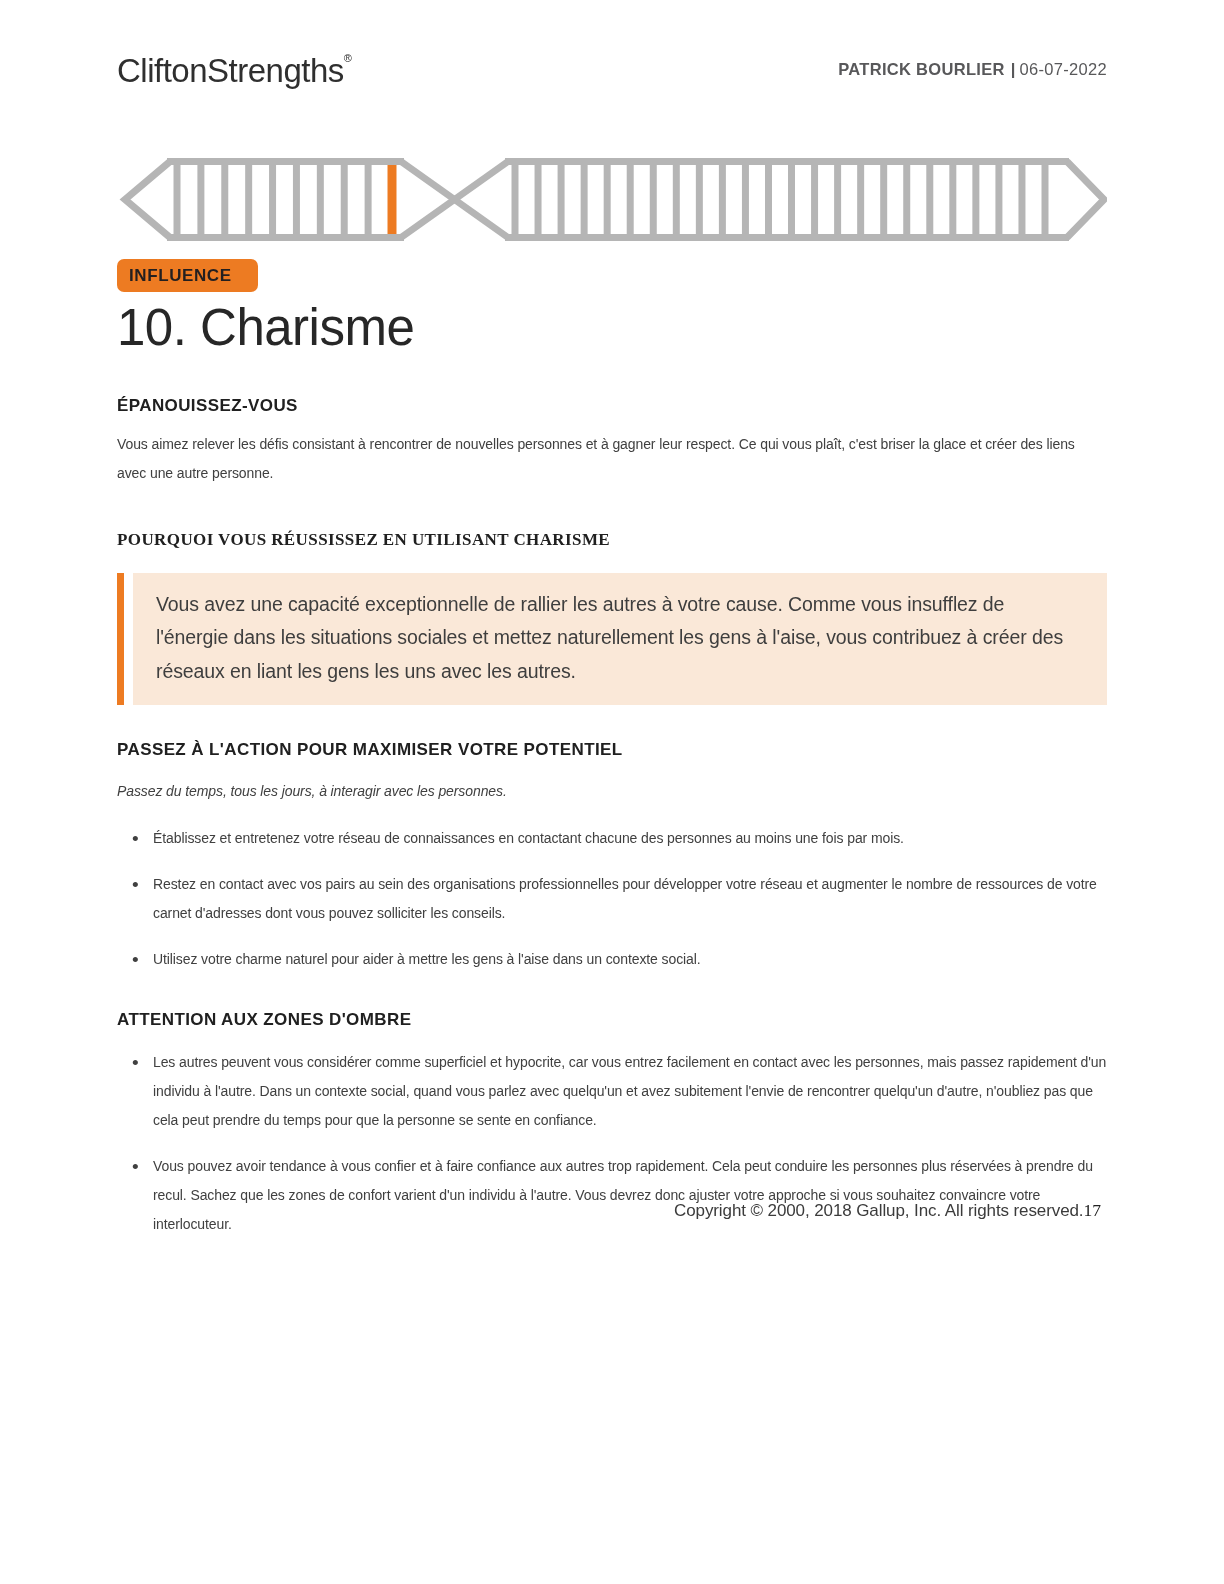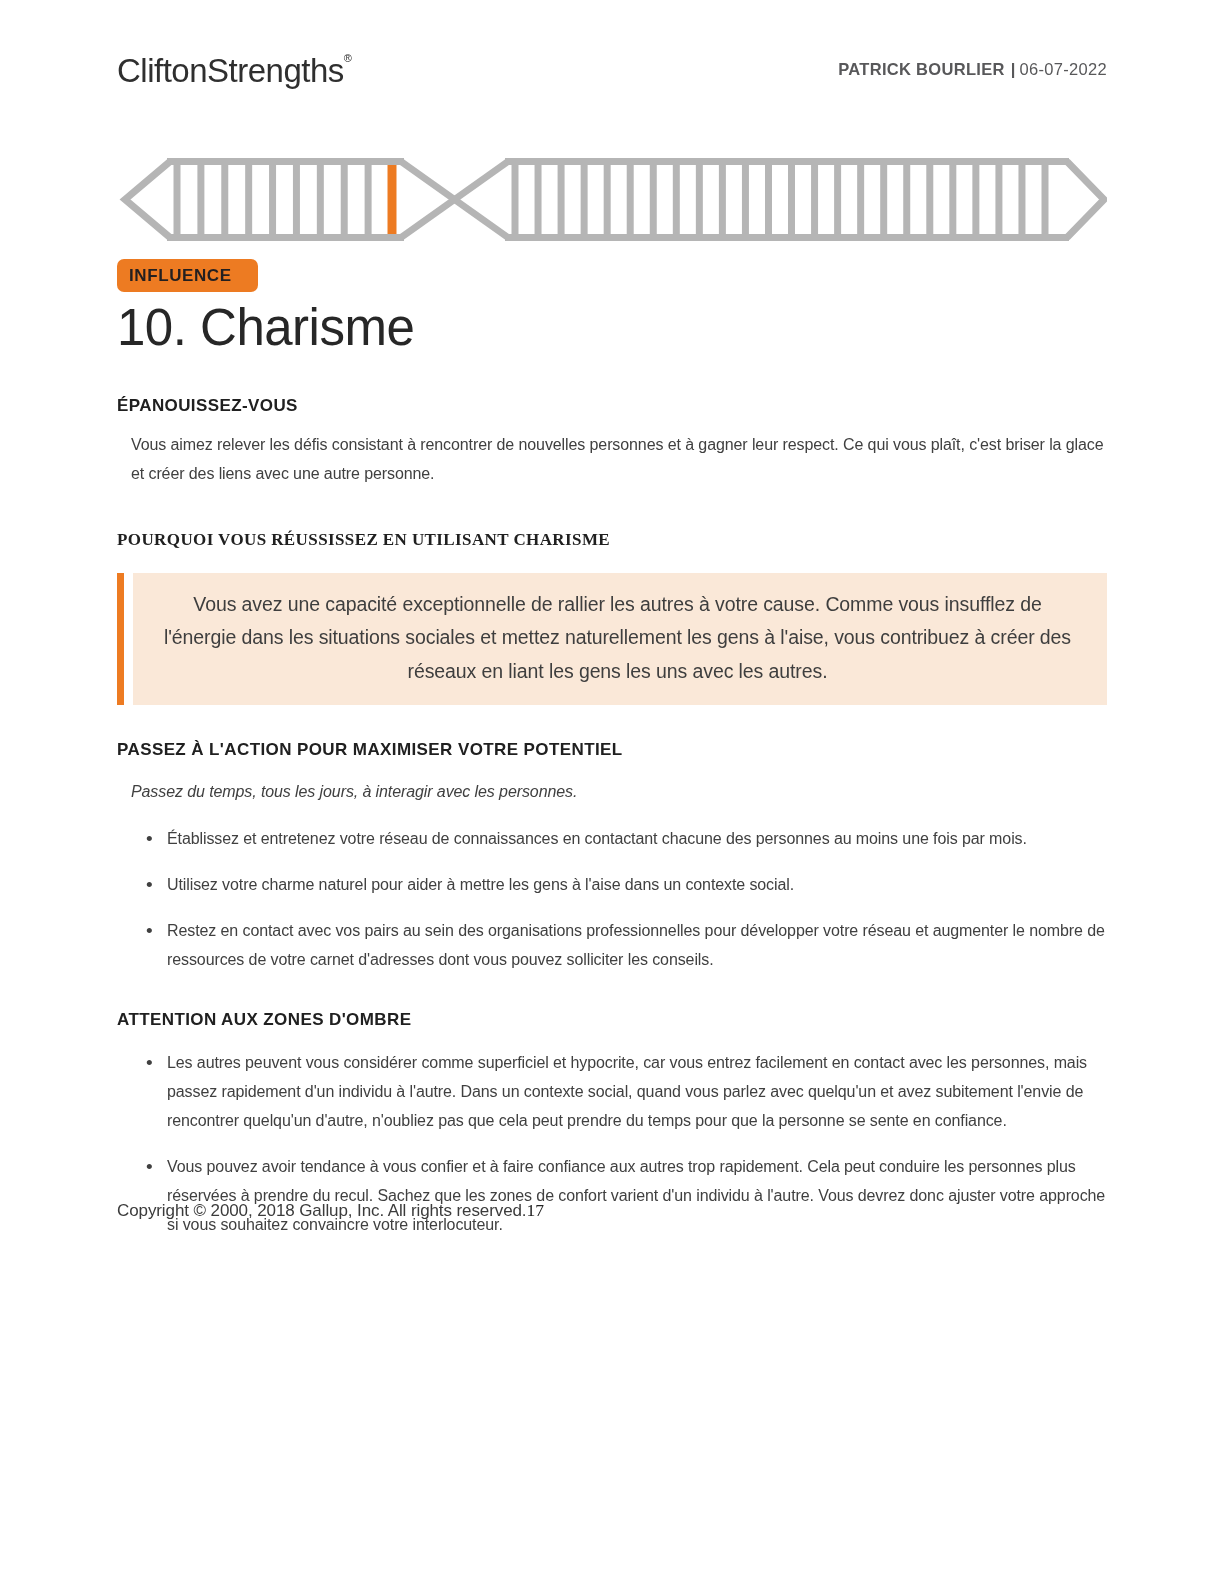--- a/index.html
+++ b/index.html
@@ -84,33 +84,31 @@
     font-weight: bold;
     letter-spacing: 0.4px;
     color: #202020;
   }
   .mt-thrive   { margin-top: 41px; }
   .mt-why     { margin-top: 42px; font-family: Liberation Serif, serif; }
   .mt-action  { margin-top: 35px; }
   .mt-blind   { margin-top: 36px; }
 
   .body-text {
-    font-size: 16px;
+    font-size: 14px;
     color: #404040;
     line-height: 29px;
     letter-spacing: -0.1px;
-    margin-left: 14px;
   }
   .para { margin-top: 14px; }
 
   .callout {
     margin-top: 23px;
     border-left: 7px solid #ed7b22;
     padding-left: 9px;
-    text-align: center;
   }
   .callout-inner {
     background: #fae8d8;
     padding: 15px 28px 17px 23px;
     font-size: 19.5px;
     color: #3e3e3e;
     line-height: 33.5px;
     letter-spacing: -0.1px;
   }
 
@@ -134,24 +132,24 @@
     left: 15px;
     top: 0;
     font-size: 19px;
     color: #404040;
   }
 
   
   .footer {
     position: absolute;
     left: 117px;
-    right: 109px;
+    right: 123px;
     bottom: 47px;
     display: flex;
-    justify-content: flex-start;
+    justify-content: flex-end;
     align-items: baseline;
   }
   .copyright {
     font-size: 17px;
     color: #3b3b3b;
     letter-spacing: -0.1px;
   }
   .page-number {
     font-family: "Liberation Serif", serif;
     font-size: 17.5px;
@@ -230,22 +228,22 @@
 
     <h2 class="sec-heading mt-why">POURQUOI VOUS RÉUSSISSEZ EN UTILISANT CHARISME</h2>
     <div class="callout">
       <div class="callout-inner">Vous avez une capacité exceptionnelle de rallier les autres à votre cause. Comme vous insufflez de l'énergie dans les situations sociales et mettez naturellement les gens à l'aise, vous contribuez à créer des réseaux en liant les gens les uns avec les autres.</div>
     </div>
 
     <h2 class="sec-heading mt-action">PASSEZ À L'ACTION POUR MAXIMISER VOTRE POTENTIEL</h2>
     <p class="body-text intro-italic">Passez du temps, tous les jours, à interagir avec les personnes.</p>
     <ul class="bullets body-text">
       <li>Établissez et entretenez votre réseau de connaissances en contactant chacune des personnes au moins une fois par mois.</li>
+      <li>Restez en contact avec vos pairs au sein des organisations professionnelles pour développer votre réseau et augmenter le nombre de ressources de votre carnet d'adresses dont vous pouvez solliciter les conseils.</li>
       <li>Utilisez votre charme naturel pour aider à mettre les gens à l'aise dans un contexte social.</li>
-      <li>Restez en contact avec vos pairs au sein des organisations professionnelles pour développer votre réseau et augmenter le nombre de ressources de votre carnet d'adresses dont vous pouvez solliciter les conseils.</li>
     </ul>
 
     <h2 class="sec-heading mt-blind">ATTENTION AUX ZONES D'OMBRE</h2>
     <ul class="bullets body-text">
       <li>Les autres peuvent vous considérer comme superficiel et hypocrite, car vous entrez facilement en contact avec les personnes, mais passez rapidement d'un individu à l'autre. Dans un contexte social, quand vous parlez avec quelqu'un et avez subitement l'envie de rencontrer quelqu'un d'autre, n'oubliez pas que cela peut prendre du temps pour que la personne se sente en confiance.</li>
       <li>Vous pouvez avoir tendance à vous confier et à faire confiance aux autres trop rapidement. Cela peut conduire les personnes plus réservées à prendre du recul. Sachez que les zones de confort varient d'un individu à l'autre. Vous devrez donc ajuster votre approche si vous souhaitez convaincre votre interlocuteur.</li>
     </ul>
   </div>
 
   <div class="footer">

